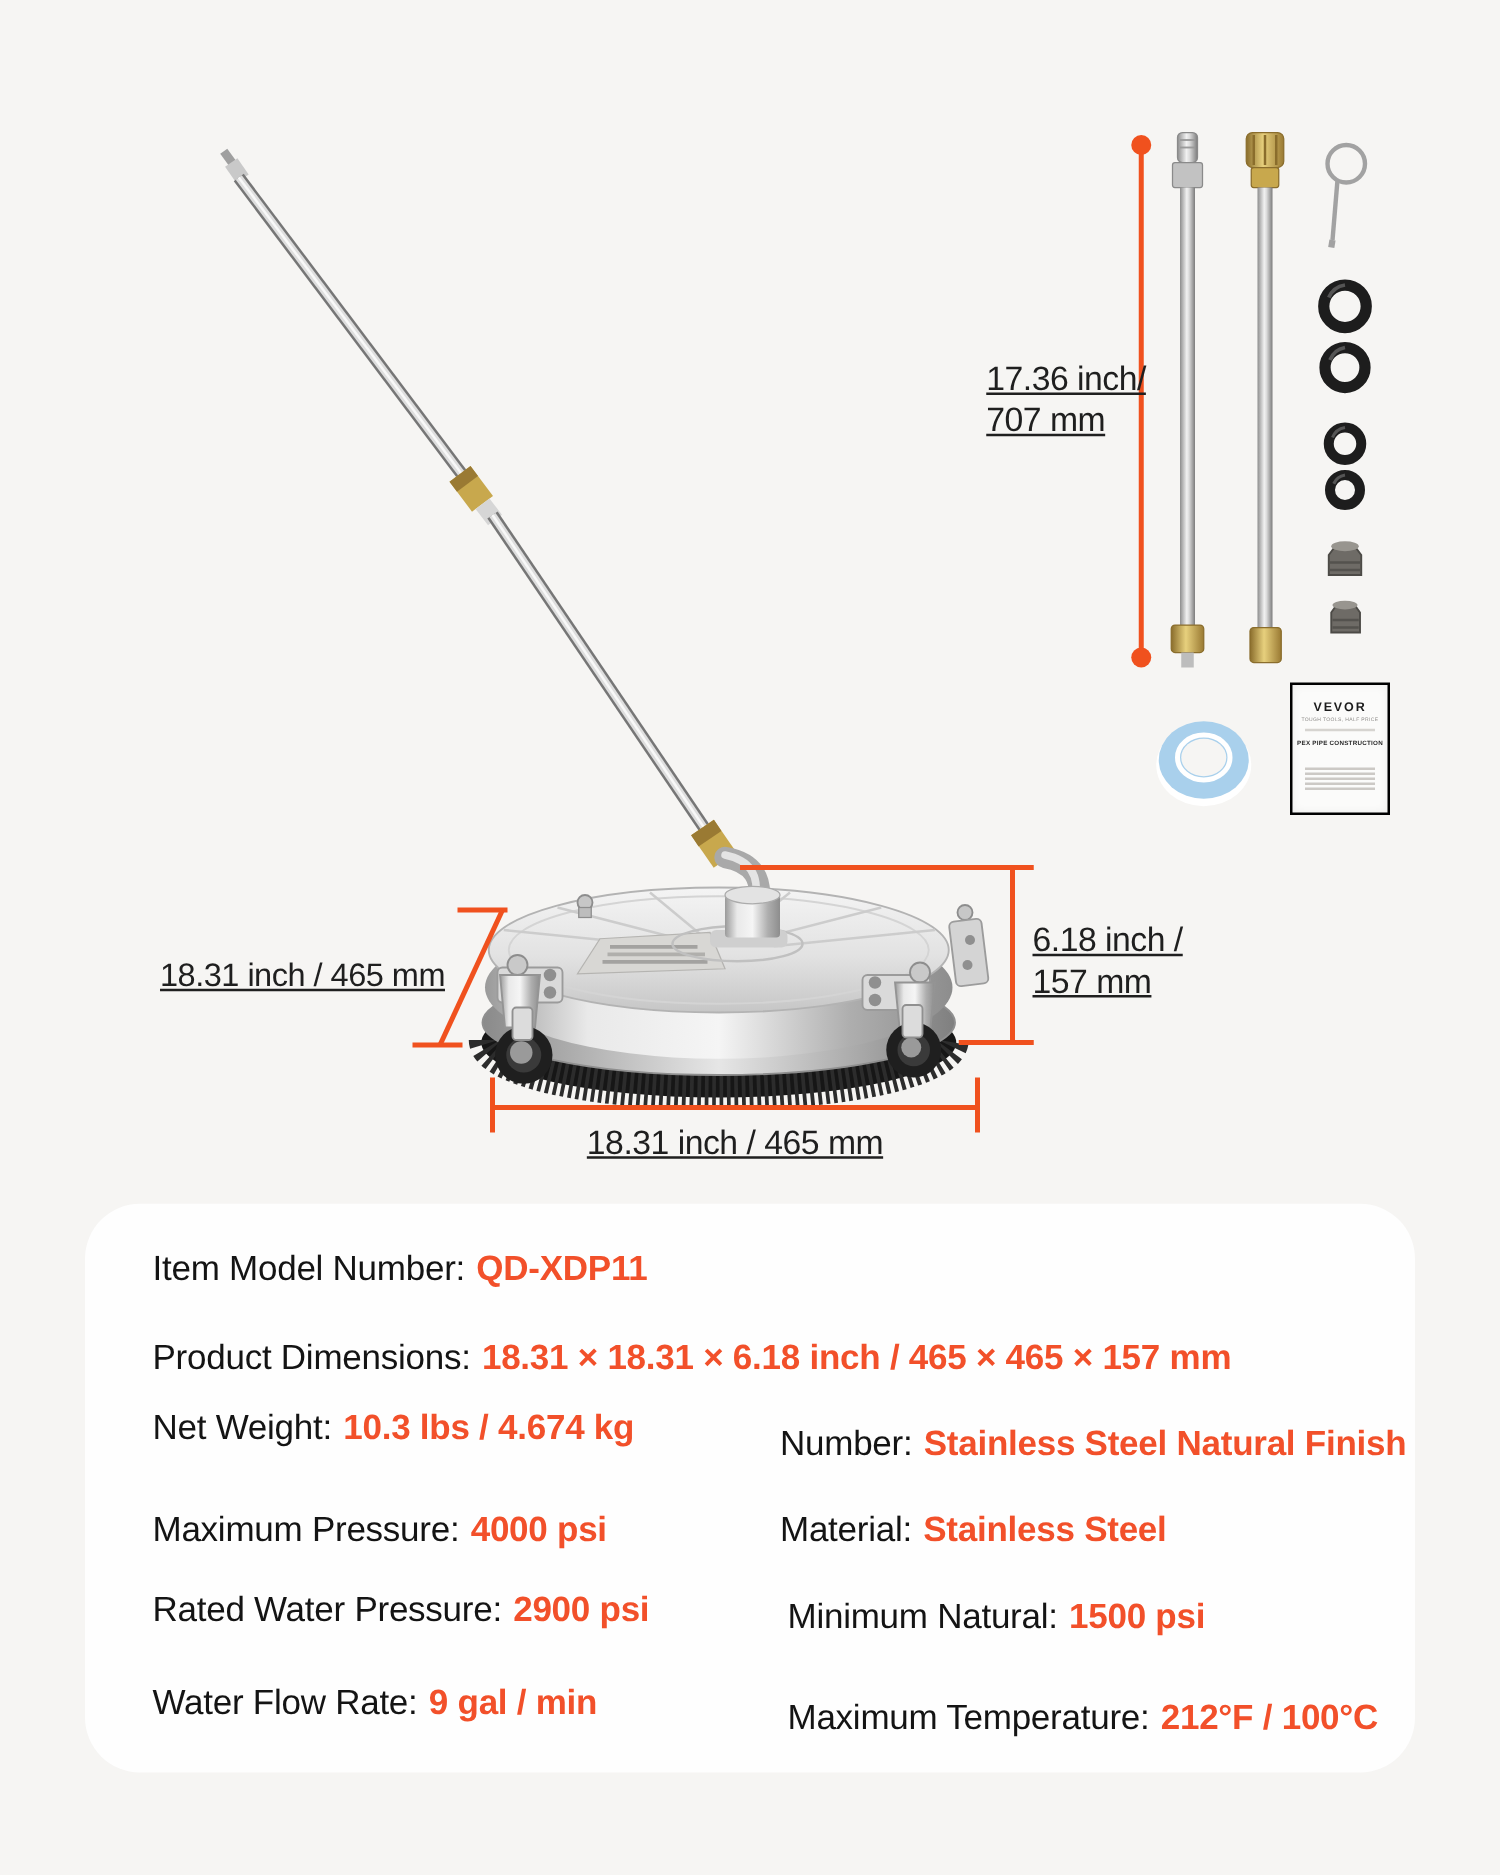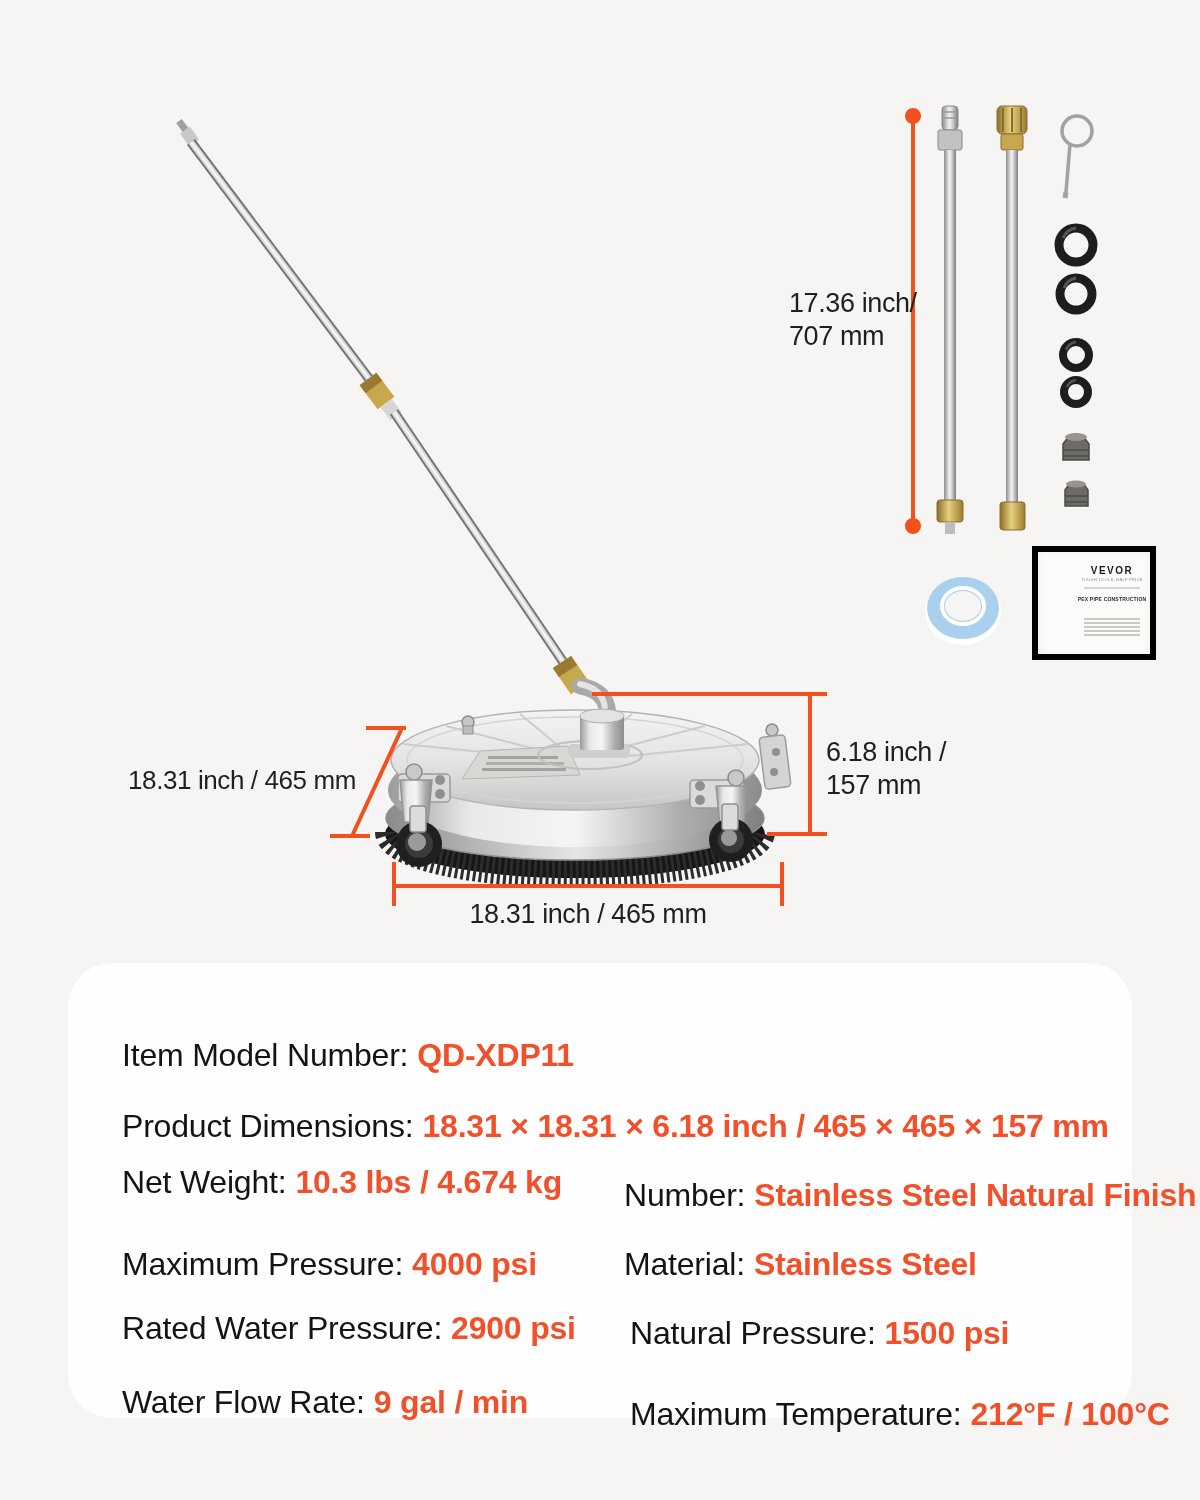--- a/index.html
+++ b/index.html
@@ -1,28 +1,28 @@
 <!DOCTYPE html>
 <html><head>
 <meta charset="utf-8">
 <style>
   html,body{margin:0;padding:0;background:#e9e8e6;}
   .canvas{position:relative;width:1200px;height:1500px;background:#f6f5f3;overflow:hidden;
           font-family:"Liberation Sans", sans-serif;}
   .abs{position:absolute;}
   
-  .dim-label{position:absolute;color:#1f1f1f;font-size:27px;line-height:33px;letter-spacing:-0.4px;white-space:nowrap;}
+  .dim-label{position:absolute;color:#1f1f1f;font-size:27px;line-height:33px;letter-spacing:-0.4px;white-space:nowrap;text-decoration:underline;}
   
   .spec-card{position:absolute;left:68px;top:963px;width:1064px;height:455px;background:#fefefe;border-radius:44px;}
-  .spec-row{position:absolute;left:54px;font-size:32px;line-height:38px;letter-spacing:-0.2px;white-space:nowrap;color:#141414;margin-top:40px;}
+  .spec-row{position:absolute;left:54px;font-size:28px;line-height:38px;letter-spacing:-0.2px;white-space:nowrap;color:#141414;}
   .spec-row.col2{left:556px;}
   .spec-val{color:#f2502a;font-weight:700;margin-left:9px;}
   
   .manual{position:absolute;left:1032px;top:546px;width:76px;height:102px;background:#fbfbfa;
-          border:6px solid #000000;box-shadow:inset 0 0 8px rgba(0,0,0,0.06);text-align:center;padding-left:36px;}
+          border:2px solid #000000;box-shadow:inset 0 0 8px rgba(0,0,0,0.06);text-align:center;}
   .manual-brand{font-size:10px;font-weight:700;letter-spacing:1.5px;color:#1c1c1c;margin-top:13px;}
   .manual-tagline{font-size:4px;color:#8f8d8a;margin-top:1px;letter-spacing:0.3px;}
   .manual-rule{width:56px;height:2px;background:#d6d4d0;margin:5px auto 0;}
   .manual-title{font-size:5px;font-weight:700;color:#2a2a2a;margin-top:7px;letter-spacing:0.2px;}
   .manual-para{margin-top:16px;}
   .manual-para div{width:56px;height:2px;background:#ccc9c5;margin:2px auto 0;}
 </style>
 </head>
 <body>
 
@@ -291,21 +291,21 @@
     <div class="spec-row" style="top:242px">
       <span>Maximum Pressure:</span><span class="spec-val">4000 psi</span>
     </div>
     <div class="spec-row col2" style="top:242px">
       <span>Material:</span><span class="spec-val">Stainless Steel</span>
     </div>
     <div class="spec-row" style="top:306px">
       <span>Rated Water Pressure:</span><span class="spec-val">2900 psi</span>
     </div>
     <div class="spec-row col2" style="top:311px;left:562px">
-      <span>Natural Pressure:</span><span class="spec-val">1500 psi</span>
+      <span>Minimum Natural:</span><span class="spec-val">1500 psi</span>
     </div>
     <div class="spec-row" style="top:380px">
       <span>Water Flow Rate:</span><span class="spec-val">9 gal / min</span>
     </div>
     <div class="spec-row col2" style="top:392px;left:562px">
       <span>Maximum Temperature:</span><span class="spec-val">212°F / 100°C</span>
     </div>
   </div>
 
 </div>

